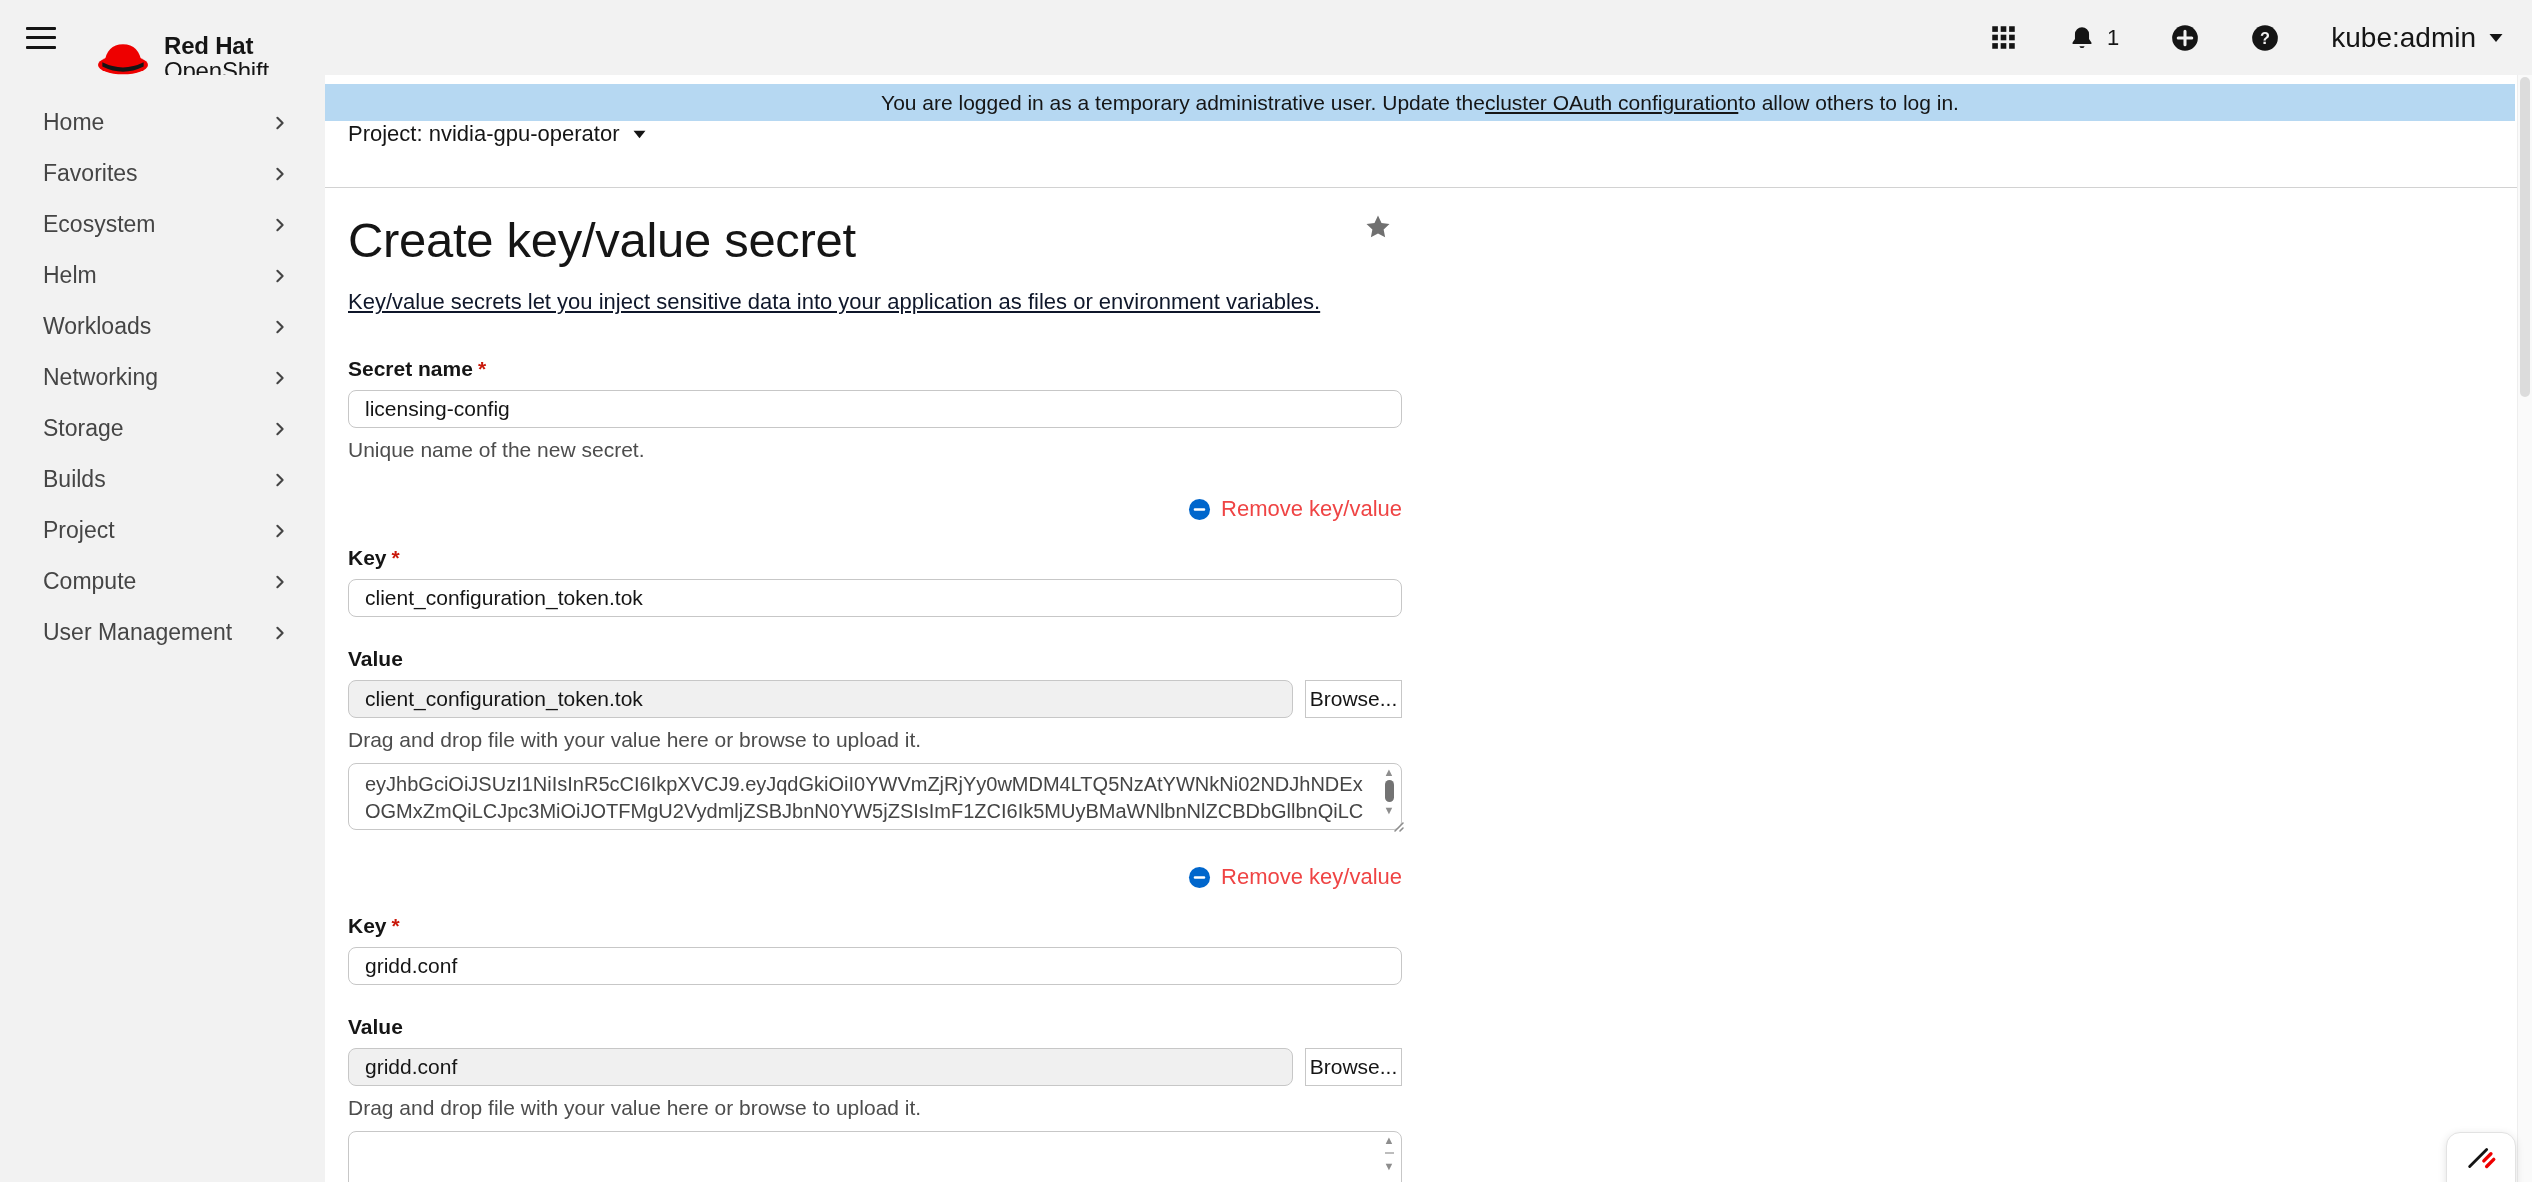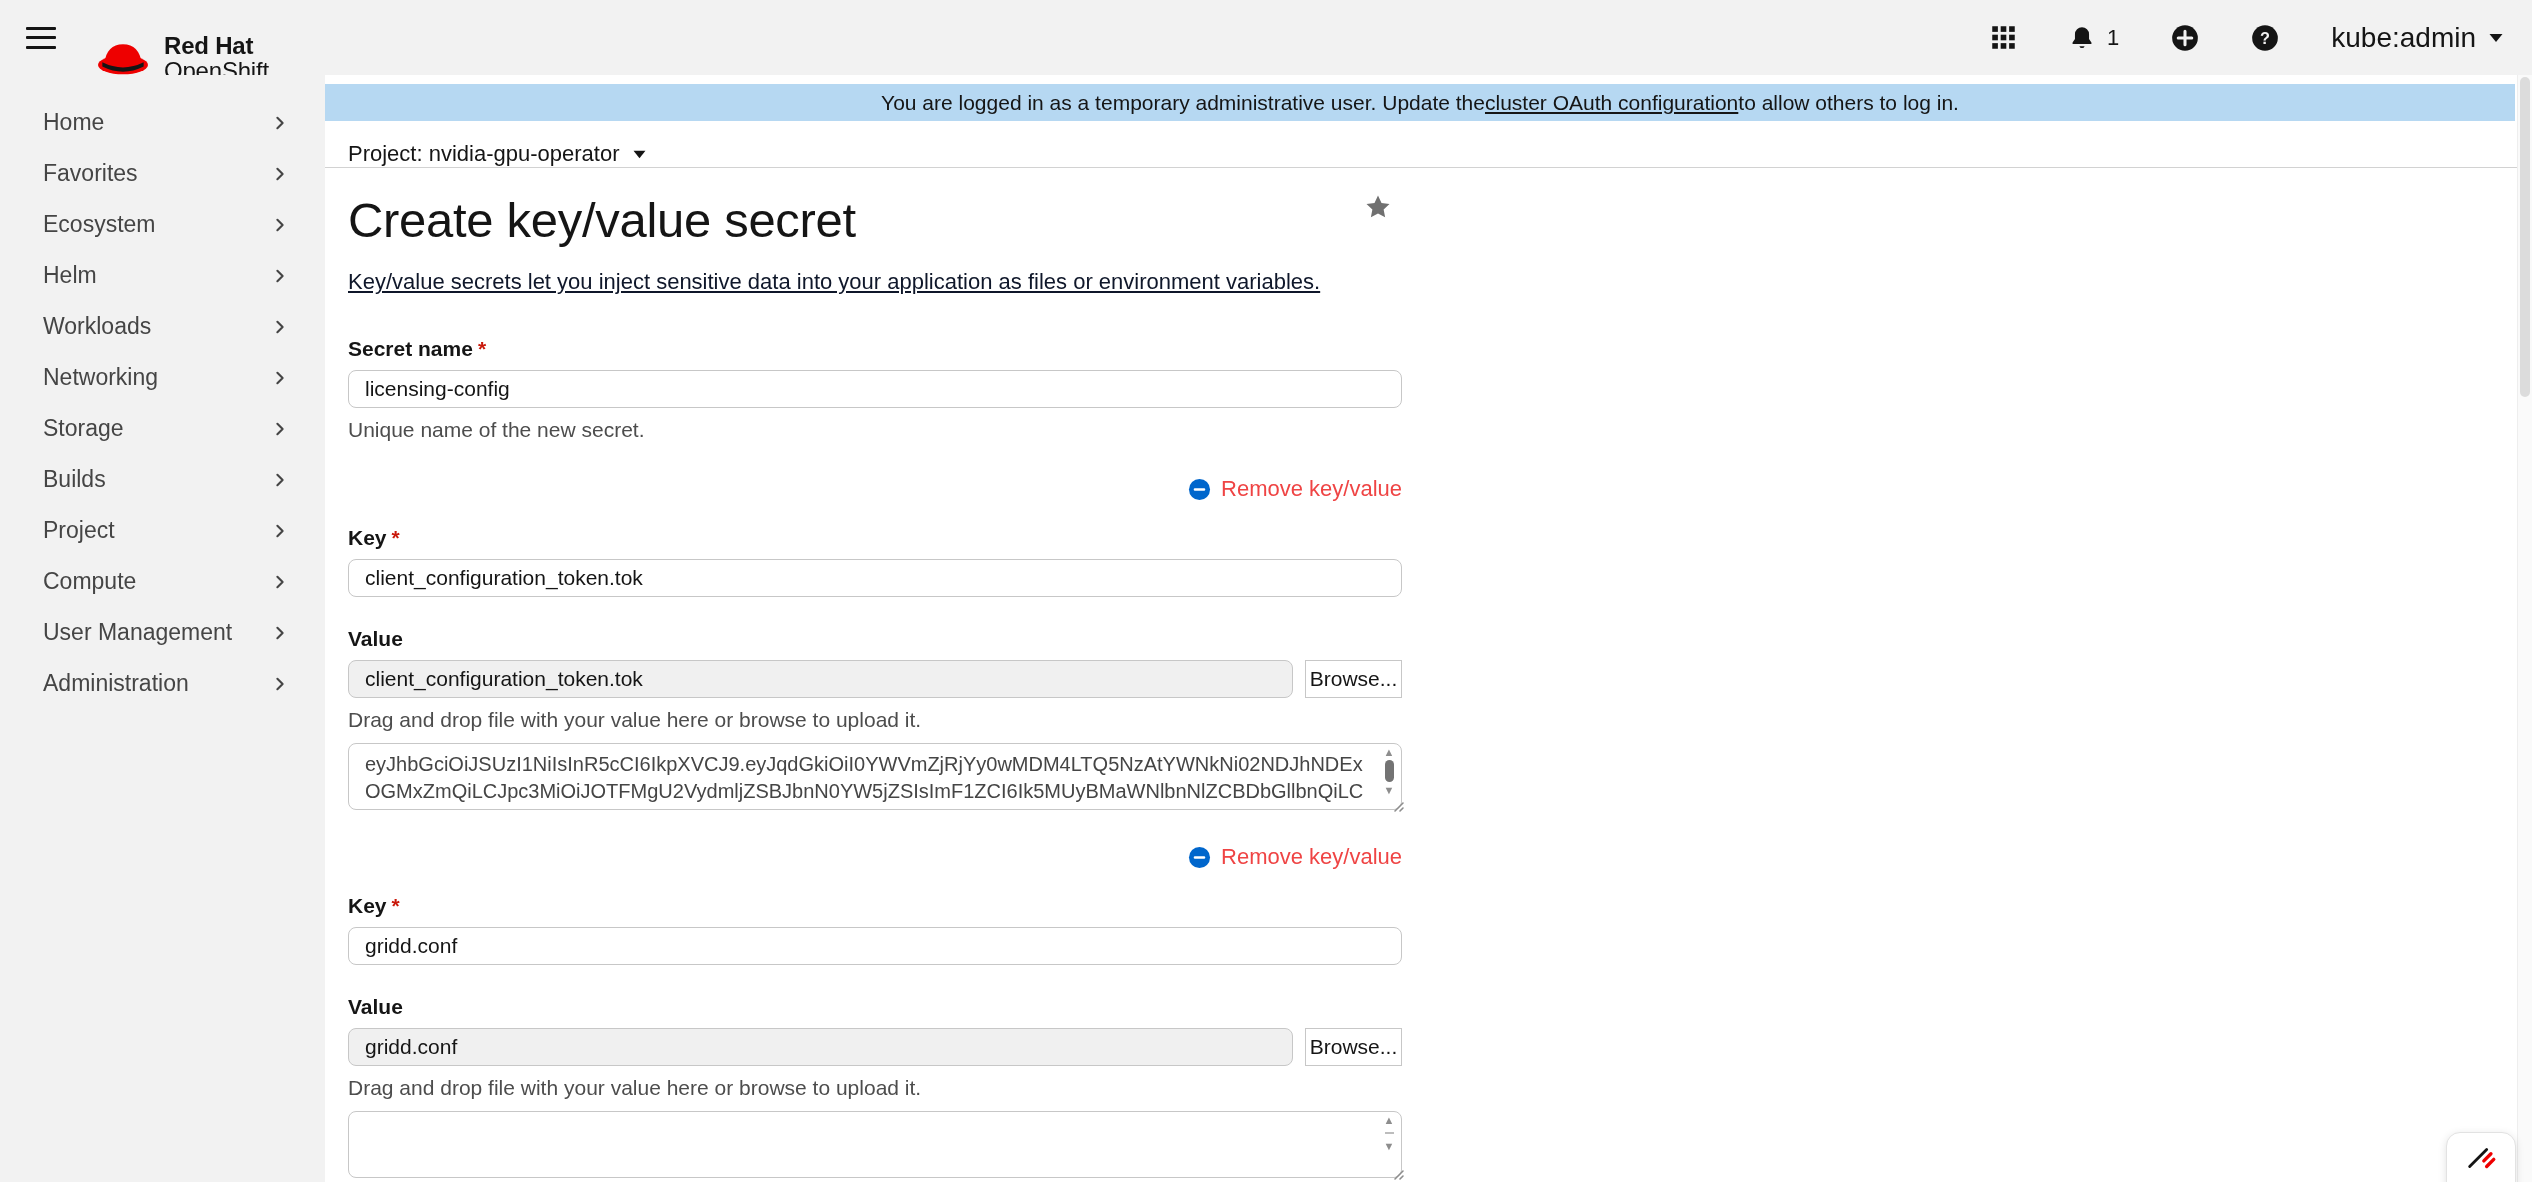--- a/index.html
+++ b/index.html
@@ -27,21 +27,21 @@
   .sidebar { width:325px; background:#f2f2f2; padding-top:22px; flex:0 0 auto; }
   .nav-item { height:51px; display:flex; align-items:center; justify-content:space-between; padding:0 36px 0 43px; cursor:pointer; }
   .nav-item span { font-size:23px; color:#454545; }
   .content { flex:1; background:#fff; position:relative; overflow:hidden; }
 
   
   .banner { margin:9px 17px 0 0; height:37px; background:#b6d8f2; display:flex; align-items:center; justify-content:center; font-size:21px; color:#151515; }
   .banner a { color:#151515; text-decoration:underline; cursor:pointer; }
 
   
-  .project-bar { height:47px; display:flex; align-items:flex-end; padding-left:23px; border-bottom:1px solid #d2d2d2; }
+  .project-bar { height:67px; display:flex; align-items:flex-start; padding-left:23px; border-bottom:1px solid #d2d2d2; }
   .project-btn { display:flex; align-items:center; gap:12px; cursor:pointer; font-size:22px; }
 
   
   .page-head { padding:24px 23px 0; position:relative; }
   .page-title { font-size:49px; font-weight:500; letter-spacing:-0.3px; }
   .page-desc { margin-top:21px; font-size:22px; color:#0f172a;text-decoration:underline; }
   .fav-star { position:absolute; left:1038px; top:24px; cursor:pointer; }
 
   
   .form { padding:42px 23px 0; width:1100px; }
@@ -195,26 +195,20 @@
           <svg width="18" height="18" viewBox="0 0 24 24">
             <path d="M8.5 5l7 7-7 7" fill="none" stroke="#454545" stroke-width="2.8" stroke-linecap="round" stroke-linejoin="round"></path>
           </svg>
         </div>
       <div class="nav-item">
           <span>User Management</span>
           <svg width="18" height="18" viewBox="0 0 24 24">
             <path d="M8.5 5l7 7-7 7" fill="none" stroke="#454545" stroke-width="2.8" stroke-linecap="round" stroke-linejoin="round"></path>
           </svg>
         </div>
-      <div class="nav-item">
-          <span>Administration</span>
-          <svg width="18" height="18" viewBox="0 0 24 24">
-            <path d="M8.5 5l7 7-7 7" fill="none" stroke="#454545" stroke-width="2.8" stroke-linecap="round" stroke-linejoin="round"></path>
-          </svg>
-        </div>
     </div>
 
     <div class="content">
 
       <div class="banner">
         <span>You are logged in as a temporary administrative user. Update the </span>
           <a>cluster OAuth configuration</a>
           <span> to allow others to log in.</span>
       </div>
 

